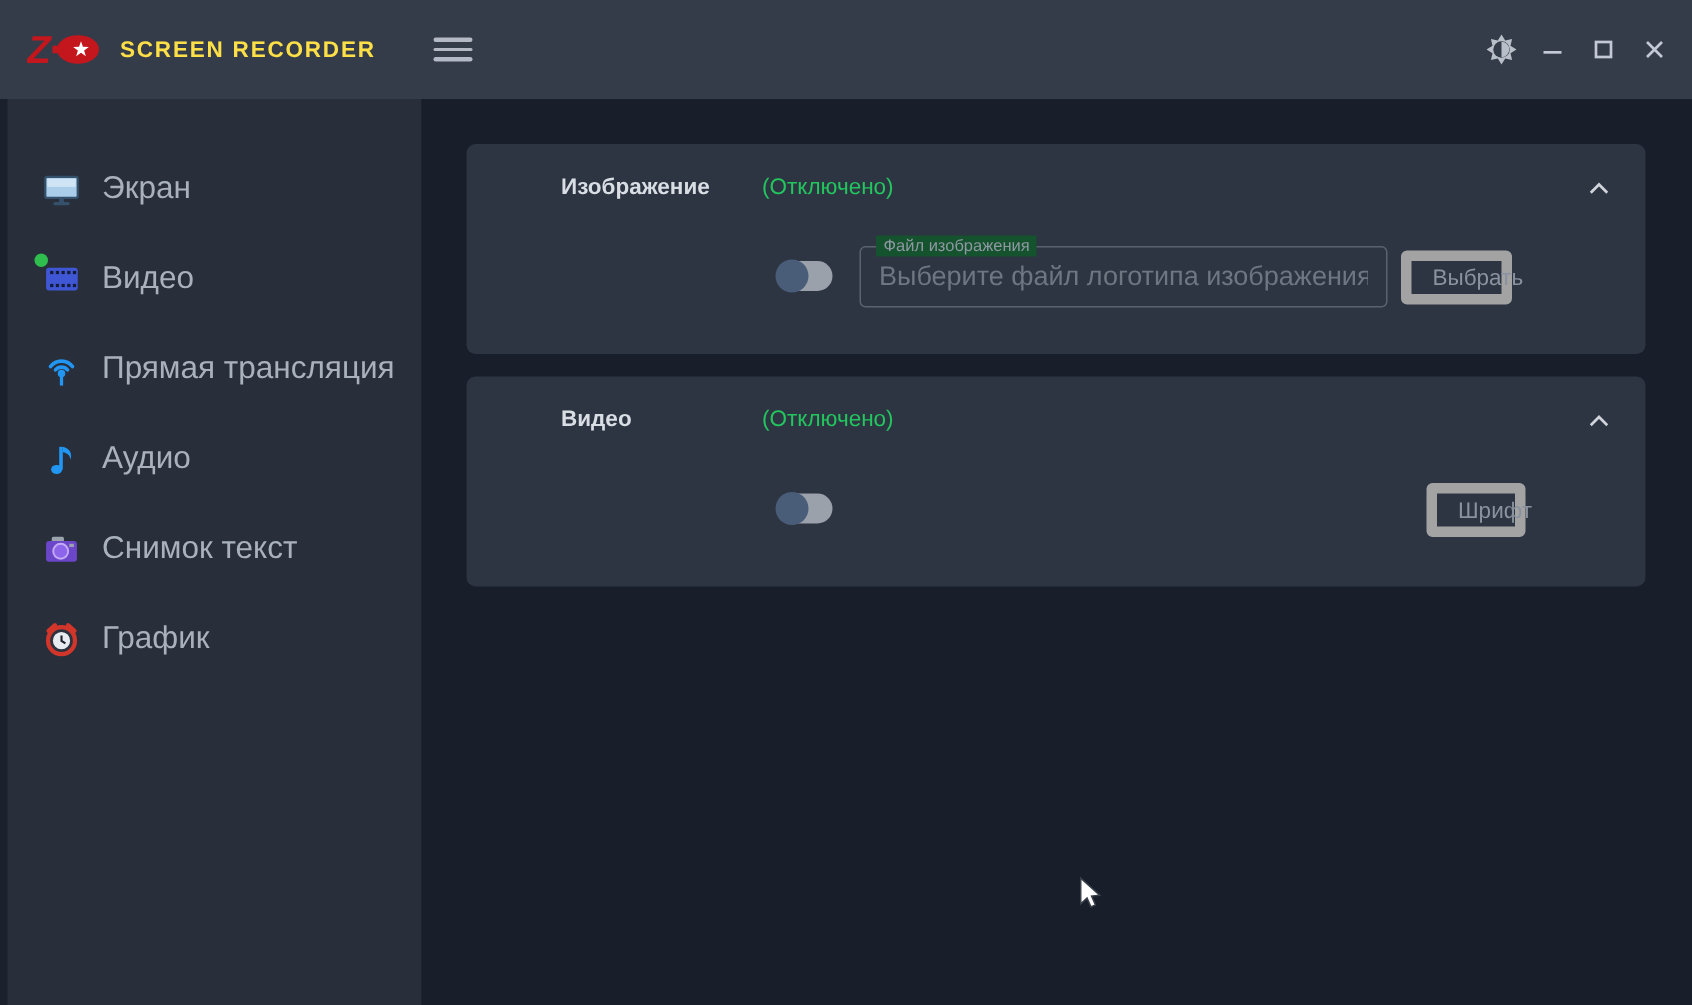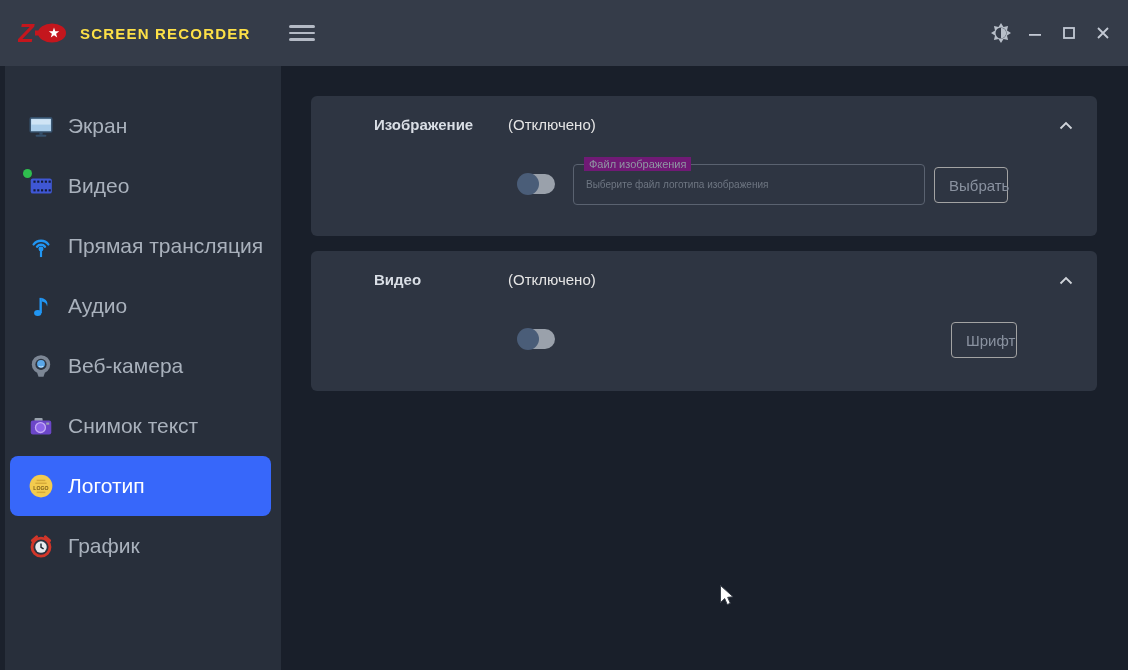--- a/index.html
+++ b/index.html
@@ -70,21 +70,21 @@
   .panel {
     position: absolute; left: 30px; width: 786px; height: 140px;
     background: #2e3542; border-radius: 6px;
   }
   .panel-title {
     position: absolute; left: 19px; top: 20px;
     color: #d9dee5; font-size: 15px; font-weight: bold; margin-left: 44px;
   }
   .panel-status {
     position: absolute; left: 197px; top: 20px;
-    color: #e5e5e5; font-size: 15px;
+    color: #22c55e; font-size: 15px;
   }
   .chevron-btn {
     position: absolute; right: 18px; top: 16px; width: 26px; height: 26px;
     background: none; border: none; cursor: pointer;
     display: flex; align-items: center; justify-content: center;
   }
 
   .toggle {
     position: absolute; left: 208px; top: 78px;
     width: 36px; height: 20px; border-radius: 10px;
@@ -95,34 +95,34 @@
     width: 22px; height: 22px; border-radius: 50%;
     background: #4a5d78;
   }
 
   .fieldset {
     position: absolute; left: 262px; top: 68px; width: 352px; height: 41px;
     border: 1px solid #5a6270; border-radius: 4px;
   }
   .fieldset .legend {
     position: absolute; top: -8px; left: 10px;
-    background: #701a75; padding: 0 5px;
+    background: #14532d; padding: 0 5px;
     color: #8f97a3; font-size: 11px; line-height: 14px;
   }
   .text-input {
     width: 100%; height: 100%;
     background: transparent; border: none; outline: none;
-    padding: 0 12px; color: #fca5a5; font-size: 10px;
+    padding: 0 12px; color: #fca5a5; font-size: 18px;
     font-family: "Liberation Sans", sans-serif;
   }
   .text-input::placeholder { color: #6e7682; }
 
   .action-btn {
     position: absolute; top: 71px; height: 36px;
-    background: transparent; border: 1px solid #a3a3a3; border-radius: 4px;
+    background: transparent; border: 7px solid #a3a3a3; border-radius: 4px;
     color: #8a92a0; font-size: 15px; font-family: "Liberation Sans", sans-serif;
     cursor: pointer; padding: 0 14px;
   }
 
   
   .mouse-pointer { position: absolute; left: 438px; top: 518px; pointer-events: none; }
 </style>
 </head>
 <body>
 
@@ -221,57 +221,33 @@
       <span class="ic">
         <svg viewBox="0 0 24 24">
           <ellipse cx="9" cy="18.5" rx="3.4" ry="2.8" fill="#2196f3"></ellipse>
           <rect x="10.6" y="4.5" width="2.2" height="14" fill="#2196f3"></rect>
           <path d="M12.8 4.5 c4 1.2 6 3.5 4.8 8 c-.3 -2.8 -2.2 -4.2 -4.8 -4.6 Z" fill="#2196f3"></path>
         </svg>
       </span>
       <span class="side-label">Аудио</span>
     </div>
 
-    <div class="side-item">
-      <span class="ic">
-        <svg viewBox="0 0 24 24">
-          <circle cx="12" cy="10.5" r="8.5" fill="#7d8795"></circle>
-          <circle cx="12" cy="10.5" r="5.2" fill="#2c3440"></circle>
-          <circle cx="12" cy="10" r="3.6" fill="#5aa7e8"></circle>
-          <path d="M14 12.2 a3.6 3.6 0 0 1 -4 0" stroke="#bfe0fa" stroke-width="1" fill="none"></path>
-          <path d="M8.5 18.5 h7 l-1.2 3.5 h-4.6 z" fill="#7d8795"></path>
-        </svg>
-      </span>
-      <span class="side-label">Веб-камера</span>
-    </div>
 
     <div class="side-item">
       <span class="ic">
         <svg viewBox="0 0 24 24">
           <rect x="6" y="4.5" width="7.5" height="4.5" rx="1" fill="#9aa3ae"></rect>
           <rect x="2.5" y="7" width="19" height="12.8" rx="2" fill="#6b46c8"></rect>
           <rect x="16.8" y="8.8" width="2.8" height="2" fill="#9aa3ae"></rect>
           <circle cx="11.5" cy="13.4" r="4.6" fill="#8d65ea" stroke="#c4aaf5" stroke-width="1.2"></circle>
         </svg>
       </span>
       <span class="side-label">Снимок текст</span>
     </div>
 
-    <div class="side-item selected">
-      <span class="ic">
-        <svg viewBox="0 0 24 24">
-          <circle cx="12" cy="12" r="10.5" fill="#f3cb4e"></circle>
-          <rect x="8" y="6.2" width="8" height="1.3" fill="#d4a93a"></rect>
-          <rect x="6.8" y="8.8" width="10.4" height="1.3" fill="#d4a93a"></rect>
-          <text x="12" y="15.6" font-size="4.8" font-weight="bold" text-anchor="middle" fill="#7a5c18">LOGO</text>
-          <rect x="8" y="17.2" width="8" height="1.3" fill="#d4a93a"></rect>
-        </svg>
-      </span>
-      <span class="side-label">Логотип</span>
-    </div>
 
 
 
     <div class="side-item">
       <span class="ic">
         <svg viewBox="0 0 24 24">
           <path d="M4 7 L8 3.5" stroke="#d2362a" stroke-width="2.6" stroke-linecap="round"></path>
           <path d="M20 7 L16 3.5" stroke="#d2362a" stroke-width="2.6" stroke-linecap="round"></path>
           <circle cx="12" cy="13" r="8.3" fill="#2c333f" stroke="#d2362a" stroke-width="2.6"></circle>
           <circle cx="12" cy="13" r="5.3" fill="#e8ecf0"></circle>

